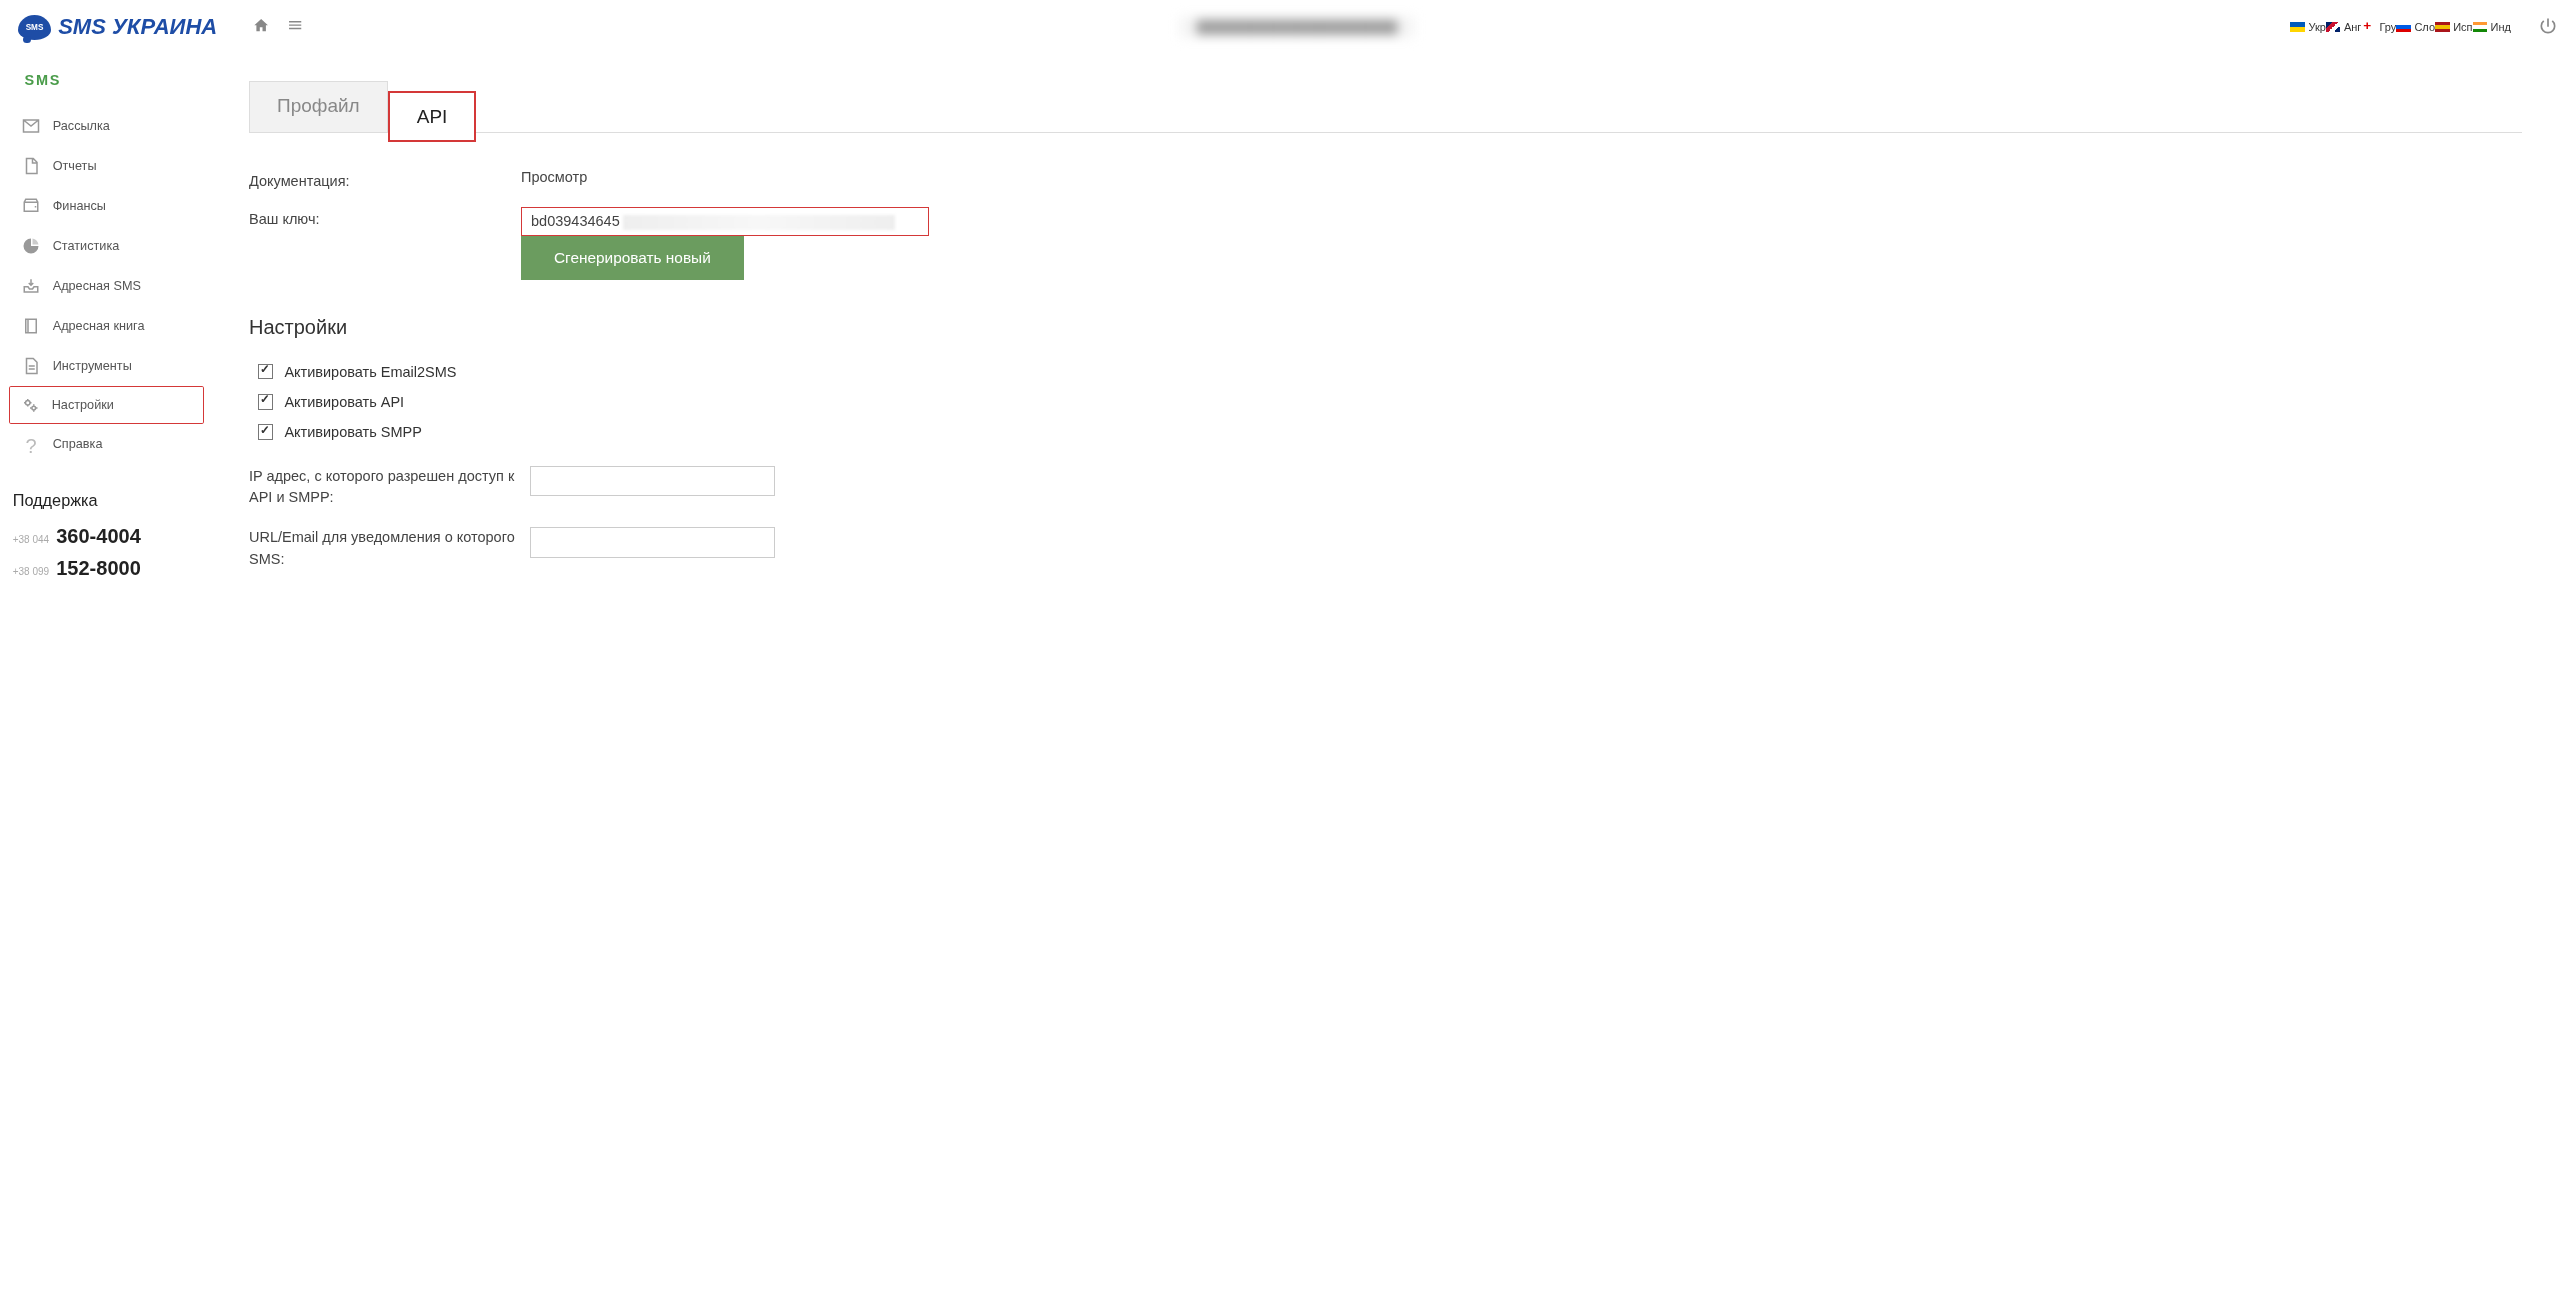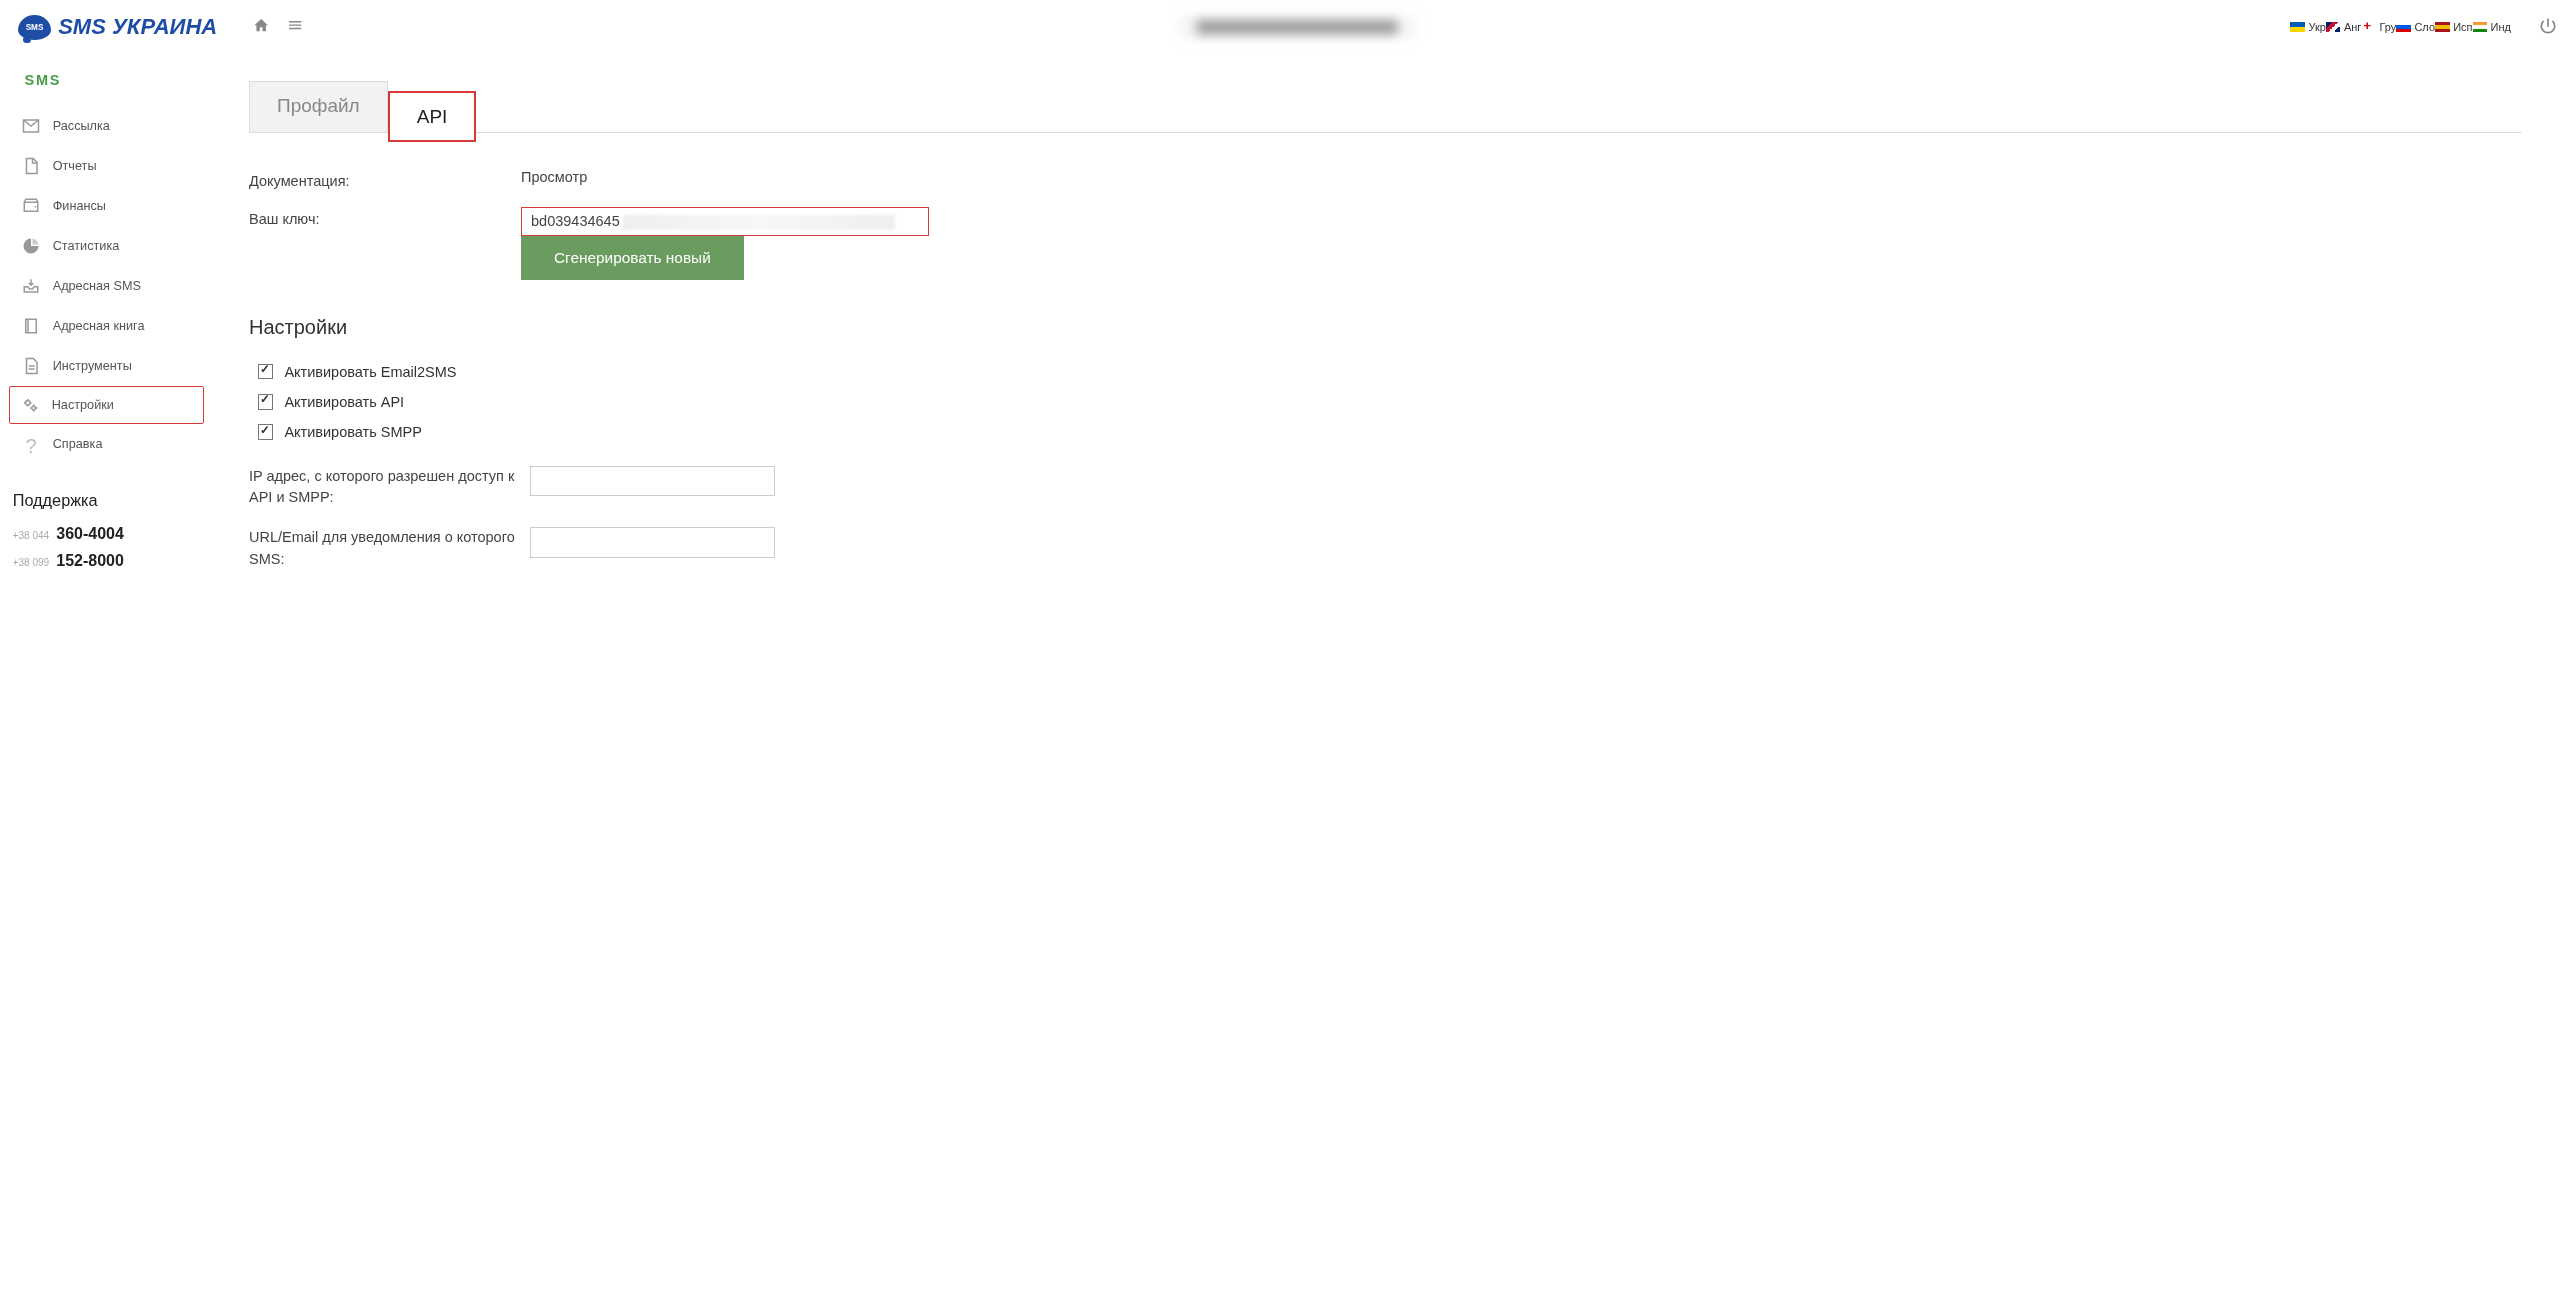--- a/index.html
+++ b/index.html
@@ -28,21 +28,21 @@
 .container { display: flex; }
 .sidebar { width: 213px; padding: 18px 0 18px 0; }
 .sidebar-title { color: #4a9c4a; font-size: 14.5px; font-weight: 600; letter-spacing: 1.8px; padding: 0 25px 18px 25px; border-left: 3.6px solid #4a9c4a; margin-left:-3.6px; }
 .sidebar-item { display: flex; align-items: center; padding: 11px 22px; cursor: pointer; color: #555; gap: 12.7px; }
 .sidebar-item svg, .sidebar-item .icon { width: 18px; height: 18px; color: #999; flex-shrink: 0; }
 .sidebar-item.highlighted { border: 1.8px solid #d43838; margin: 0 9px; padding: 9px 11px; border-radius: 1.8px; }
 .support { padding: 27px 12.7px 0 12.7px; }
 .support-title { font-size: 16.3px; color: #222; margin-bottom: 14.5px; }
 .support-phone { margin-bottom: 9px; }
 .support-phone .prefix { color: #aaa; font-size: 10px; margin-right: 3.6px; }
-.support-phone .num { font-size: 16px; font-weight: bold; color: #222; }
+.support-phone .num { font-size: 20px; font-weight: bold; color: #222; }
 
 .main { flex: 1; padding: 27px 54px 36px 36px; }
 .tabs { display: flex; border-bottom: 0.9px solid #ddd; margin-bottom: 36px; }
 .tab { padding: 12.7px 27px; background: #f2f2f2; color: #888; cursor: pointer; border: 0.9px solid #ddd; border-bottom: none; font-size: 19px; }
 .tab.active { background: #fff; color: #222; position: relative; top: 10px; }
 .tab.highlighted-tab { border: 2.7px solid #d43838; }
 
 .form-row { display: flex; margin-bottom: 18px; align-items: flex-start; }
 .form-label { width: 272px; color: #444; font-size: 14.5px; padding-top: 3.6px; }
 .form-value { flex: 1; font-size: 14.5px; color: #444; }

